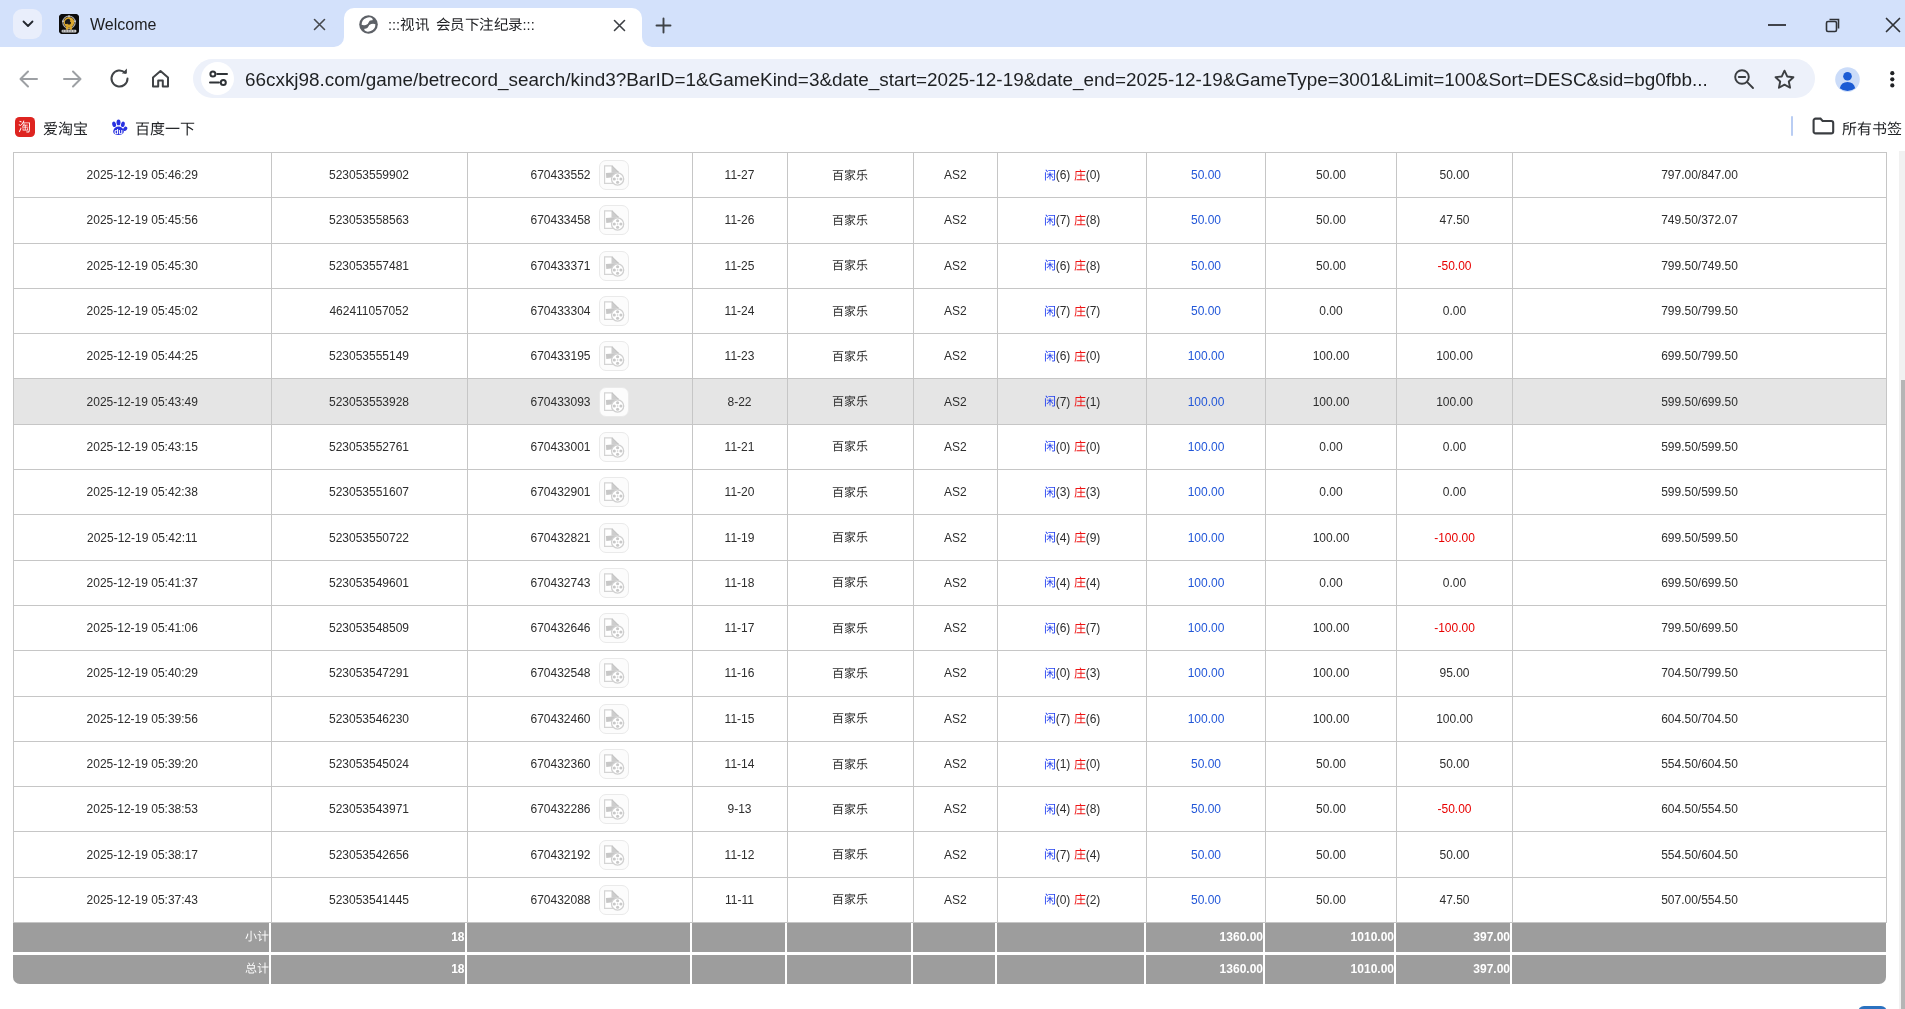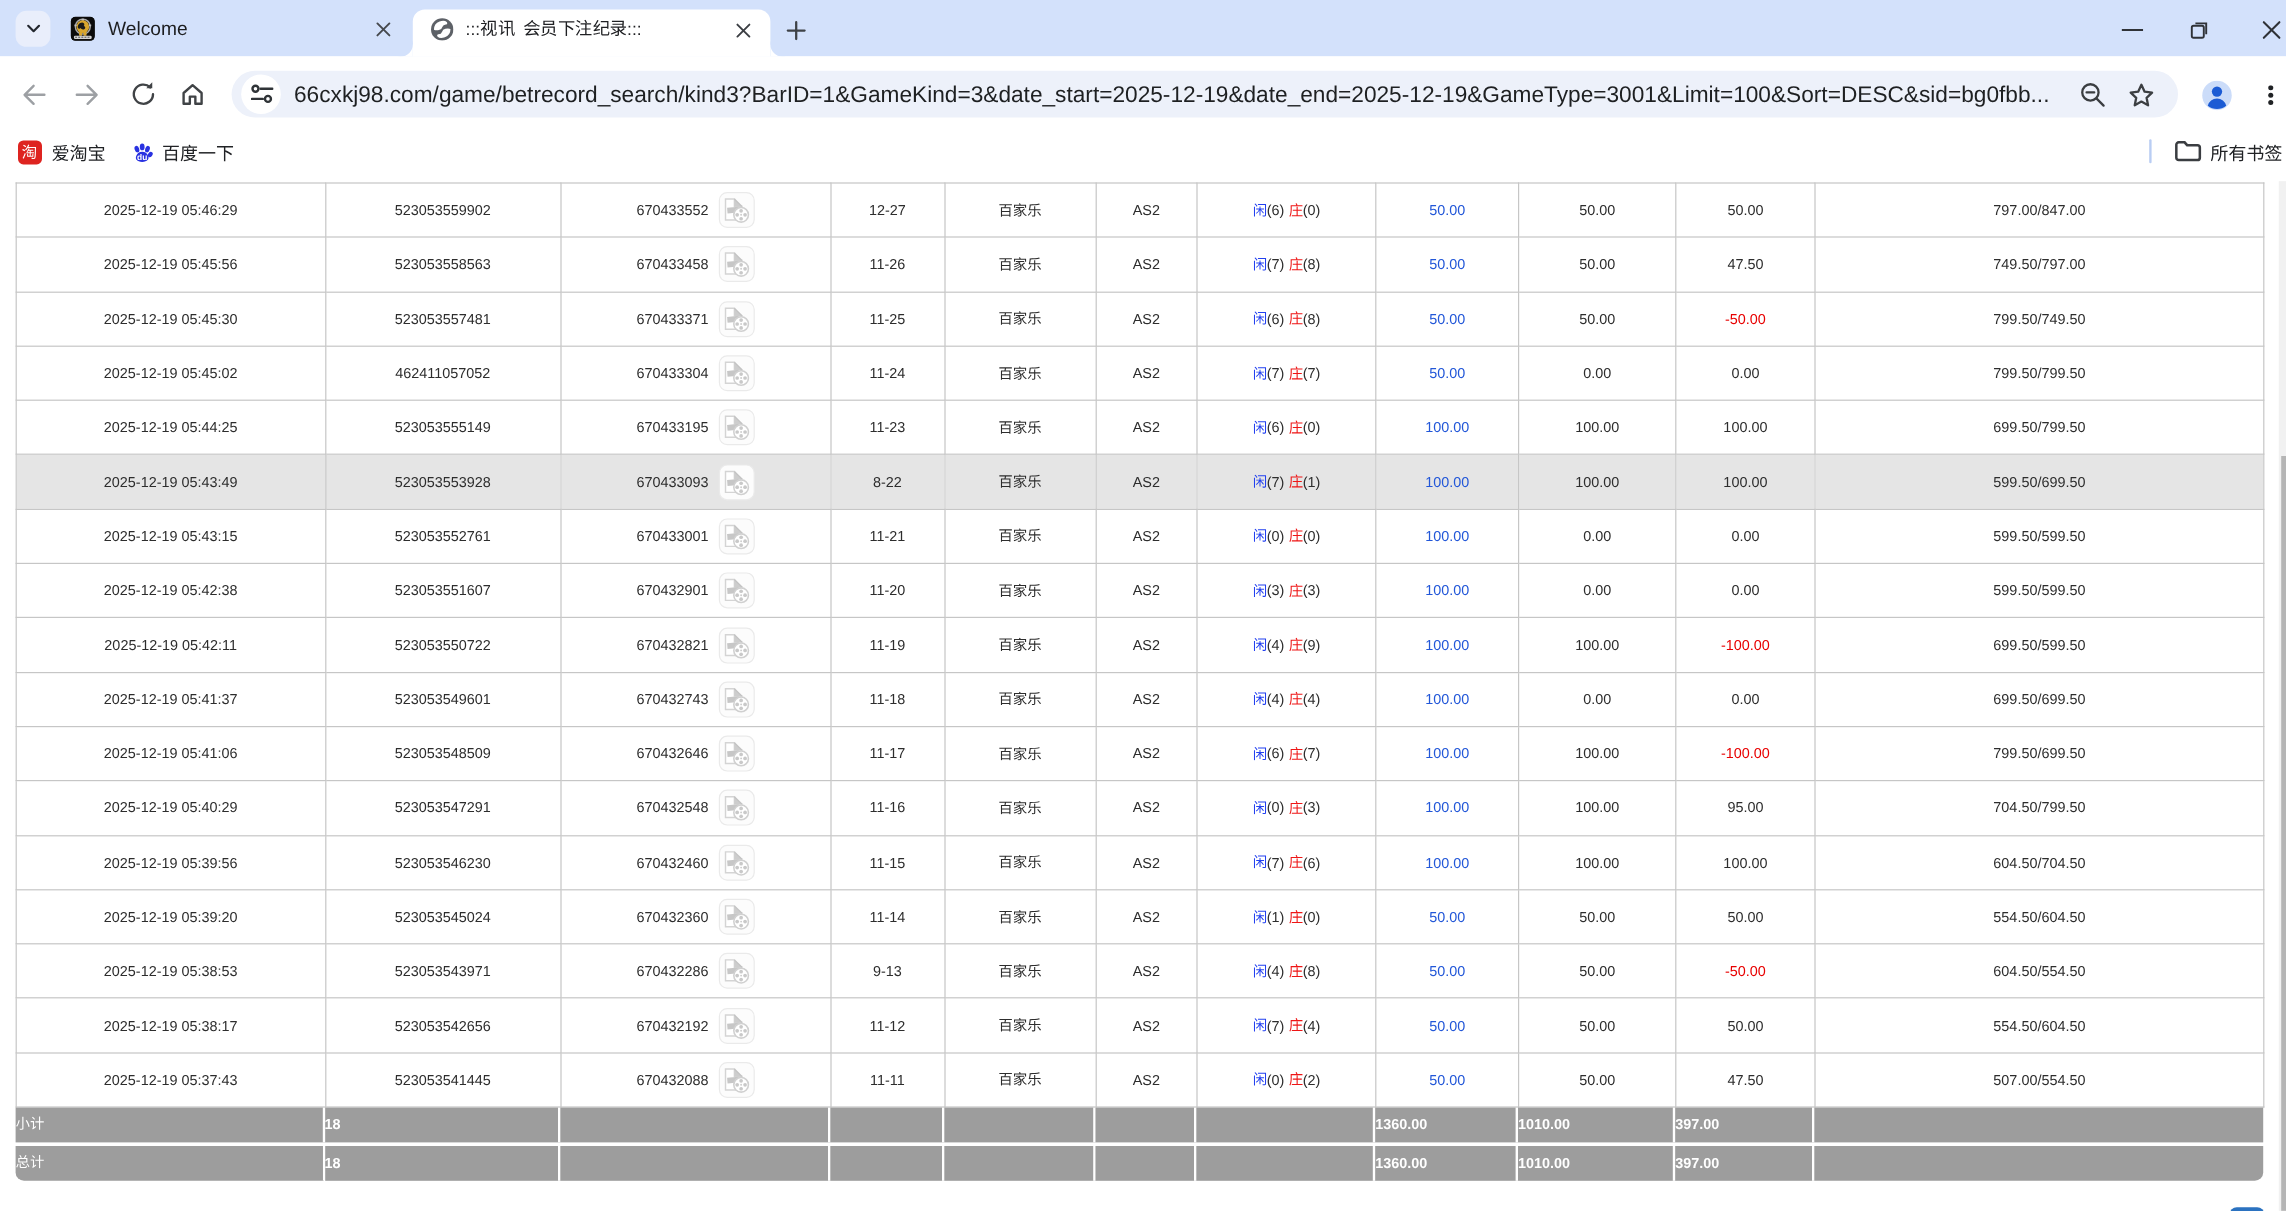--- a/index.html
+++ b/index.html
@@ -25,21 +25,21 @@
 table { position:absolute; left:13px; top:7px; border-collapse:collapse; table-layout:fixed; width:1873px; }
 td { border:1px solid #c6c6c6; text-align:center; font-size:12px; color:#2d2d2d; height:45.3px; padding:0; overflow:hidden; white-space:nowrap; }
 tr.hl td { background:#e5e5e5; }
 .blue { color:#2257d8; }
 .neg { color:#e80000;margin-left:36px; }
 .xian { color:#2240f0; }
 .zhuang { color:#ee1515; }
 .gwrap { display:inline-flex; align-items:center; gap:8px; }
 .mbtn { display:inline-block; width:30px; height:30px; background:#fcfcfc; border:1px solid #eaeaea; border-radius:7px; } .mbtn svg { display:block; margin:-1px; }
 .grow { position:absolute; left:13px; width:1873px; height:29px; }
-.gcell { position:absolute; top:0; height:100%; background:#9d9d9d; border-right:2.5px solid #fff; text-align:left; font-size:12px; font-weight:bold; color:#fff; line-height:29px; }
+.gcell { position:absolute; top:0; height:100%; background:#9d9d9d; border-right:2.5px solid #fff; text-align:right; font-size:12px; font-weight:bold; color:#fff; line-height:29px; }
 .gcell:last-child { border-right:none; }
 #grow2 .gcell:first-child { border-bottom-left-radius:7px; }
 #grow2 .gcell:last-child { border-bottom-right-radius:7px; }
 #sbtrack { position:absolute; left:1899px; top:151px; width:6px; height:858px; background:#f1f1f1; }
 #sbthumb { position:absolute; left:1900.5px; top:380px; width:4.5px; height:629px; background:#b5b5b5; }
 #bluebtn { position:absolute; left:1858px; top:1006px; width:29px; height:10px; border-radius:6px 6px 0 0; background:#2b72c0; }
 svg.ic { position:absolute; }
 </style></head>
 <body>
 <svg width="0" height="0" style="position:absolute">
@@ -294,21 +294,21 @@
 <path d="M13 5.9 L19.3 12.1" stroke="#c3c3c3" stroke-width="1.1"></path>
 <path d="M6.9 13.1 L16.6 12.2 L16.2 17.1 L7.3 17.9 Z" fill="#c7c7c7"></path>
 <circle cx="18.6" cy="19" r="6.1" fill="#fff" stroke="#d0d0d0" stroke-width="1.3"></circle>
 <circle cx="18.6" cy="15.7" r="1.55" fill="#c9c9c9"></circle>
                   <circle cx="21.9" cy="19" r="1.55" fill="#c9c9c9"></circle>
 <circle cx="18.6" cy="22.3" r="1.55" fill="#c9c9c9"></circle>
                   <circle cx="15.3" cy="19" r="1.55" fill="#c9c9c9"></circle>
 <circle cx="18.6" cy="19" r=".8" fill="#cdcdcd"></circle>
 </svg>
               </span></span></td>
-          <td>12-27</td>
+          <td>11-27</td>
           <td><svg class="cj" style="width:12px;height:12px" viewBox="0 0 1000 1000">
               <use href="#g767e"></use>
             </svg><svg class="cj" style="width:12px;height:12px" viewBox="0 0 1000 1000">
               <use href="#g5bb6"></use>
             </svg><svg class="cj" style="width:12px;height:12px" viewBox="0 0 1000 1000">
               <use href="#g4e50"></use>
             </svg></td>
           <td>AS2</td>
           <td><span class="xian"><svg class="cj" style="width:12px;height:12px" viewBox="0 0 1000 1000">
                 <use href="#g95f2"></use>
@@ -347,21 +347,21 @@
             </svg></td>
           <td>AS2</td>
           <td><span class="xian"><svg class="cj" style="width:12px;height:12px" viewBox="0 0 1000 1000">
                 <use href="#g95f2"></use>
               </svg></span>(7) <span class="zhuang"><svg class="cj" style="width:12px;height:12px" viewBox="0 0 1000 1000">
                 <use href="#g5e84"></use>
               </svg></span>(8)</td>
           <td><span class="blue">50.00</span></td>
           <td>50.00</td>
           <td>47.50</td>
-          <td>749.50/797.00</td>
+          <td>749.50/372.07</td>
         </tr>
 <tr>
           <td>2025-12-19 05:45:30</td>
           <td>523053557481</td>
           <td><span class="gwrap">670433371<span class="mbtn">
                 <svg width="30" height="30" viewBox="0 0 30 30">
 <path d="M5.6 5.9 H13 V12.1 H19.3 V23.3 H5.6 Z" fill="#fff" stroke="#d4d4d4" stroke-width="1.2"></path>
 <path d="M13 5.9 L19.3 12.1 L13 12.1 Z" fill="#cdcdcd"></path>
 <path d="M13 5.9 L19.3 12.1" stroke="#c3c3c3" stroke-width="1.1"></path>
 <path d="M6.9 13.1 L16.6 12.2 L16.2 17.1 L7.3 17.9 Z" fill="#c7c7c7"></path>

